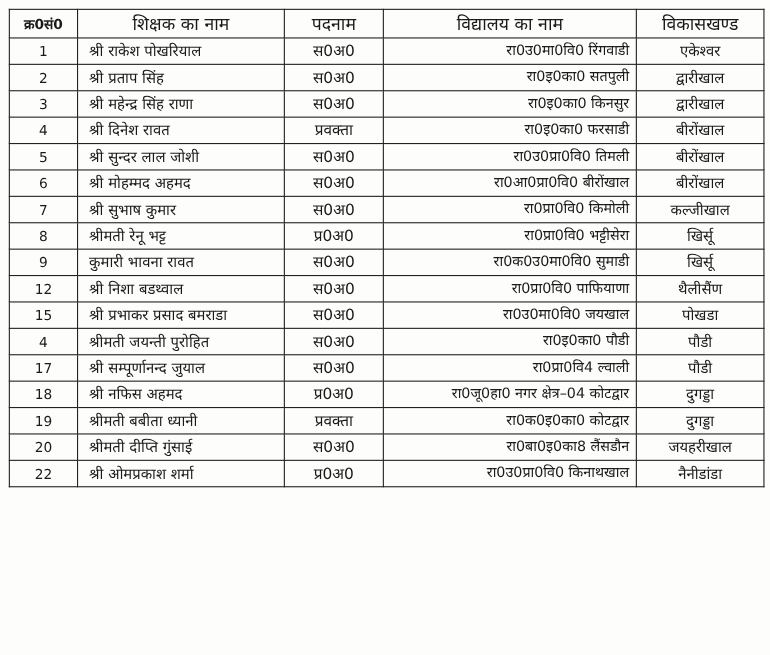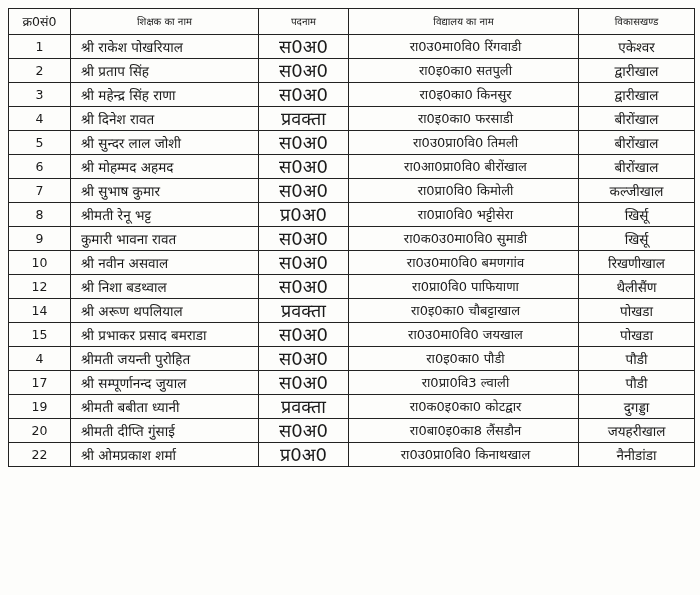--- a/index.html
+++ b/index.html
@@ -36,27 +36,27 @@
     padding: 0 6px;
     font-size: 13.5px;
     line-height: 22px;
     white-space: nowrap;
     overflow: hidden;
   }
   th {
     height: 25px;
     font-weight: normal;
     text-align: center;
-    font-size: 10px;
-  }
-  th.h-sn { font-weight: normal; font-size: 12.5px; }
+    font-size: 16px;
+  }
+  th.h-sn { font-weight: bold; font-size: 12.5px; }
   td.sn { text-align: center; font-size: 12.5px; }
   td.name { text-align: left; padding-left: 10px; }
-  td.desig { text-align: center; font-size: 18px; }
-  td.school { text-align: center; padding-left: 10px; font-size: 13px; }
+  td.desig { text-align: center; font-size: 14px; }
+  td.school { text-align: right; padding-left: 10px; font-size: 13px; }
   td.block { text-align: center; }
 </style>
 </head>
 <body>
 
 <div class="sheet">
   <table>
     <colgroup>
       <col class="c-sn">
         <col class="c-name">
@@ -131,60 +131,53 @@
           <td class="block">खिर्सू</td>
         </tr>
         <tr>
           <td class="sn">9</td>
           <td class="name">कुमारी भावना रावत</td>
           <td class="desig">स0अ0</td>
           <td class="school">रा0क0उ0मा0वि0 सुमाडी</td>
           <td class="block">खिर्सू</td>
         </tr>
         <tr>
-          <td class="sn">10</td>
-          <td class="name">श्री नवीन असवाल</td>
-          <td class="desig">स0अ0</td>
-          <td class="school">रा0उ0मा0वि0 बमणगांव</td>
-          <td class="block">रिखणीखाल</td>
-        </tr>
-        <tr>
           <td class="sn">12</td>
           <td class="name">श्री निशा बडथ्वाल</td>
           <td class="desig">स0अ0</td>
           <td class="school">रा0प्रा0वि0 पाफियाणा</td>
           <td class="block">थैलीसैंण</td>
         </tr>
         <tr>
-          <td class="sn">14</td>
-          <td class="name">श्री अरूण थपलियाल</td>
-          <td class="desig">प्रवक्ता</td>
-          <td class="school">रा0इ0का0 चौबट्टाखाल</td>
-          <td class="block">पोखडा</td>
-        </tr>
-        <tr>
           <td class="sn">15</td>
           <td class="name">श्री प्रभाकर प्रसाद बमराडा</td>
           <td class="desig">स0अ0</td>
           <td class="school">रा0उ0मा0वि0 जयखाल</td>
           <td class="block">पोखडा</td>
         </tr>
         <tr>
           <td class="sn">4</td>
           <td class="name">श्रीमती जयन्ती पुरोहित</td>
           <td class="desig">स0अ0</td>
           <td class="school">रा0इ0का0 पौडी</td>
           <td class="block">पौडी</td>
         </tr>
         <tr>
           <td class="sn">17</td>
           <td class="name">श्री सम्पूर्णानन्द जुयाल</td>
           <td class="desig">स0अ0</td>
-          <td class="school">रा0प्रा0वि3 ल्वाली</td>
+          <td class="school">रा0प्रा0वि4 ल्वाली</td>
           <td class="block">पौडी</td>
+        </tr>
+        <tr>
+          <td class="sn">18</td>
+          <td class="name">श्री नफिस अहमद</td>
+          <td class="desig">प्र0अ0</td>
+          <td class="school">रा0जू0हा0 नगर क्षेत्र–04 कोटद्वार</td>
+          <td class="block">दुगड्डा</td>
         </tr>
         <tr>
           <td class="sn">19</td>
           <td class="name">श्रीमती बबीता ध्यानी</td>
           <td class="desig">प्रवक्ता</td>
           <td class="school">रा0क0इ0का0 कोटद्वार</td>
           <td class="block">दुगड्डा</td>
         </tr>
         <tr>
           <td class="sn">20</td>

